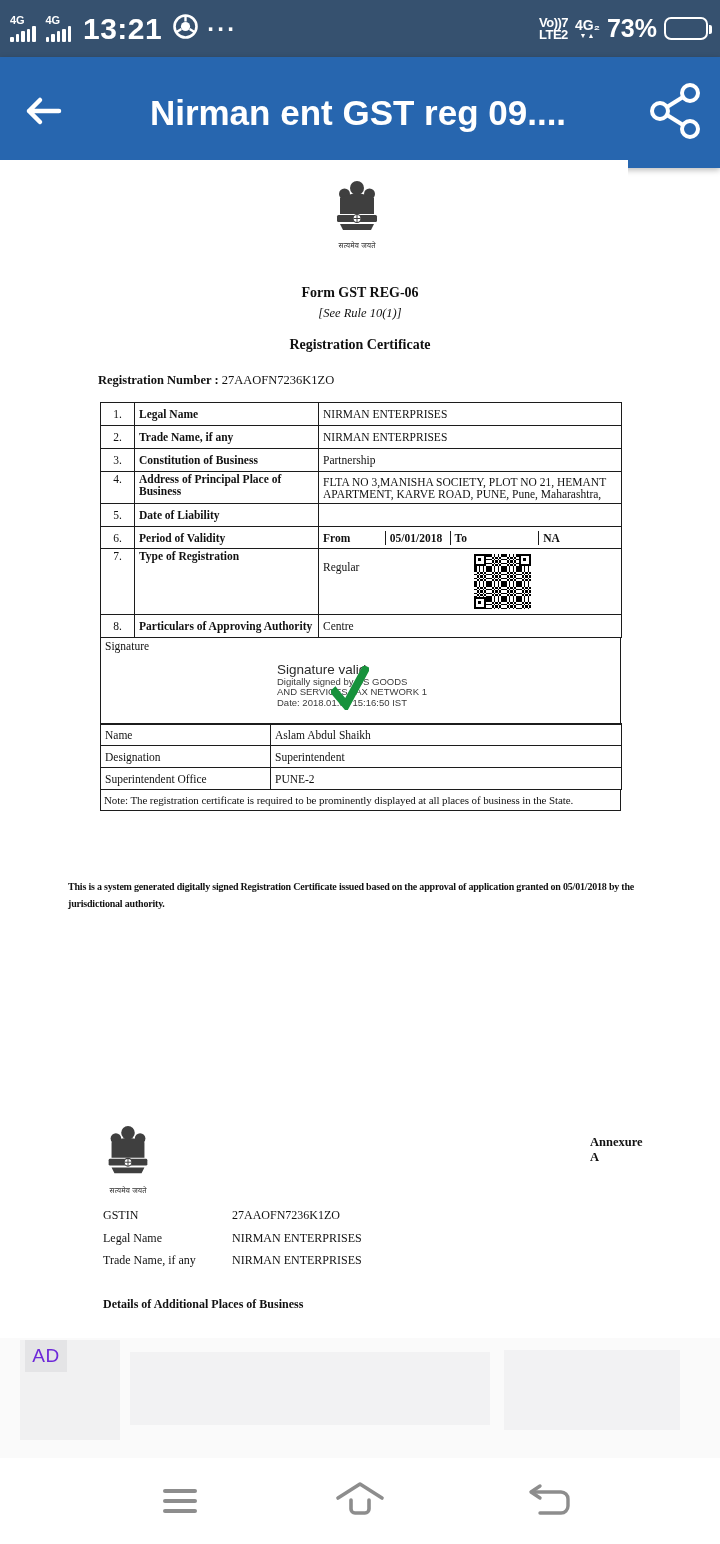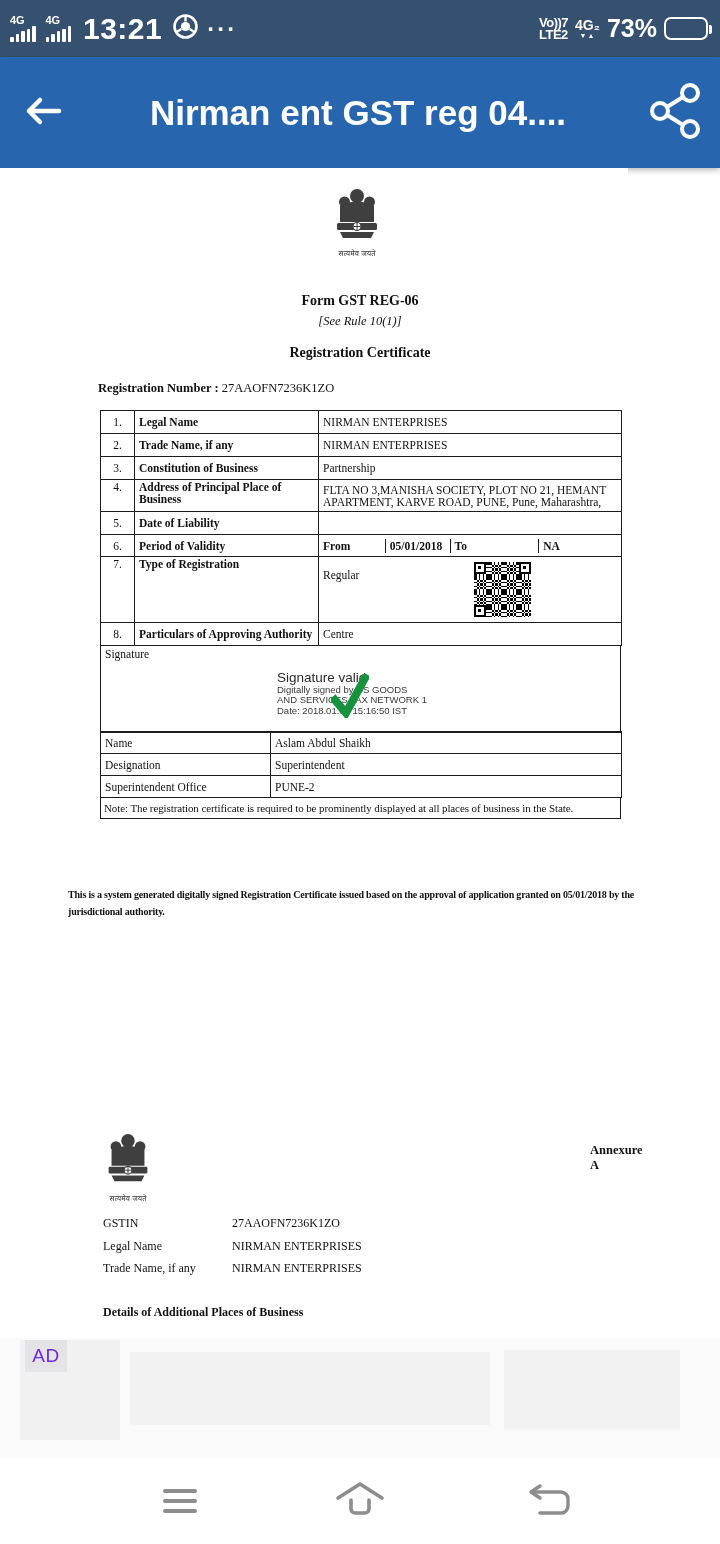--- a/index.html
+++ b/index.html
@@ -33,21 +33,21 @@
   
   .app-header{
     position:absolute; left:0; top:57px; width:720px; height:111px;
     background:#2766af; color:#fff; box-shadow:0 2px 6px rgba(0,0,0,.28);
     display:flex; align-items:center;
   }
   .back-btn{ width:86px; display:flex; justify-content:center; cursor:pointer; }
   .page-title{ flex:1; text-align:center; font-size:35px; font-weight:bold; letter-spacing:0; white-space:nowrap; }
   .share-btn{ width:90px; display:flex; justify-content:center; cursor:pointer; }
   
-  .doc{ position:absolute; left:0; top:168px; width:628px; height:1170px; background:#fff; color:#111;
+  .doc{ position:absolute; left:0; top:160px; width:628px; height:1170px; background:#fff; color:#111;
         font-family:"Liberation Serif", serif; }
   .emblem{ position:absolute; }
   .emblem-caption{ position:absolute; font-size:7.5px; color:#333; text-align:center; font-family:"DejaVu Sans", sans-serif; }
   .c-head{ position:absolute; left:2px; width:716px; text-align:center; }
   .h-bold{ font-weight:bold; font-size:14px; }
   .h-italic{ font-style:italic; font-size:12.5px; }
   .reg-line{ position:absolute; left:98px; top:213px; font-size:12.5px; }
   .reg-line b{ font-weight:bold; }
   .tbl-wrap{ position:absolute; left:100px; top:242px; width:521px; font-size:11.5px; }
   table.grid{ border-collapse:collapse; table-layout:fixed; width:521px; }
@@ -147,21 +147,21 @@
   </div>
 
   <div class="app-header">
     <div class="back-btn">
       <span>
         <svg width="40" height="32" viewBox="0 0 40 32">
           <path d="M36 16 H6 M17 5 L6 16 L17 27" fill="none" stroke="#fff" stroke-width="4.5" stroke-linecap="round" stroke-linejoin="round"></path>
         </svg>
       </span>
     </div>
-    <div class="page-title">Nirman ent GST reg 04....</div>
+    <div class="page-title">Nirman ent GST reg 09....</div>
     <div class="share-btn">
       <span>
         <svg width="52" height="56" viewBox="0 0 52 56">
           <circle cx="41" cy="10" r="8" fill="none" stroke="#fff" stroke-width="4"></circle>
           <circle cx="11" cy="28" r="8" fill="none" stroke="#fff" stroke-width="4"></circle>
           <circle cx="41" cy="46" r="8" fill="none" stroke="#fff" stroke-width="4"></circle>
           <line x1="18" y1="24" x2="34" y2="14" stroke="#fff" stroke-width="4"></line>
           <line x1="18" y1="32" x2="34" y2="42" stroke="#fff" stroke-width="4"></line>
         </svg>
       </span>

